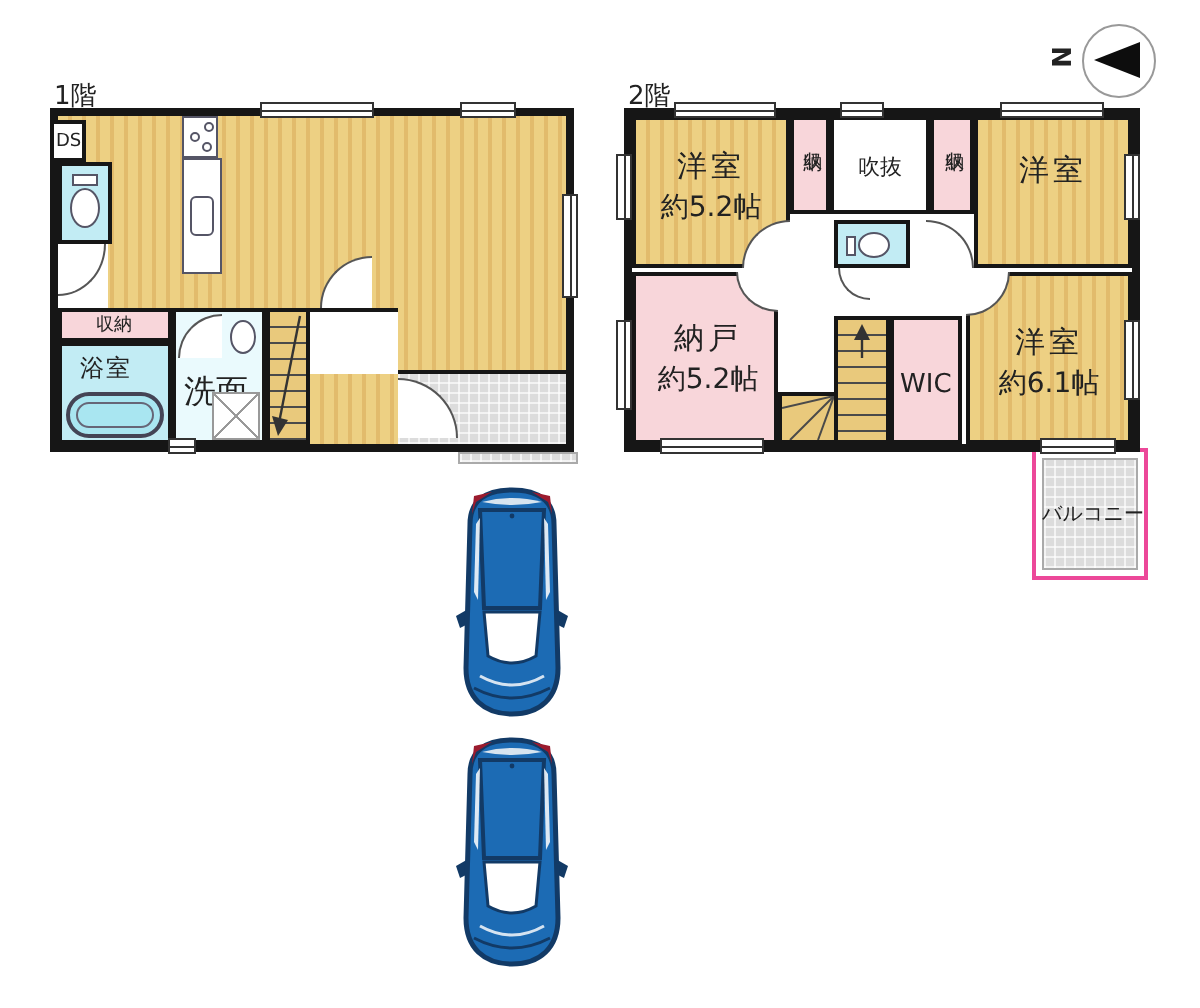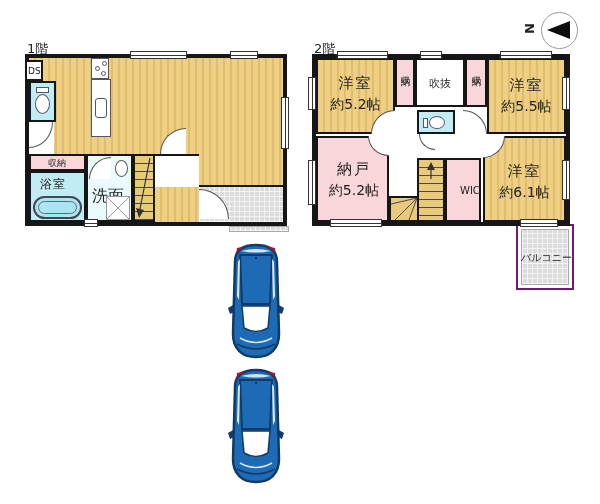--- a/index.html
+++ b/index.html
@@ -44,21 +44,21 @@
   .oval{border-radius:50%;}
   .xpan{background-image:linear-gradient(45deg,transparent 48.5%,#999 48.5%,#999 51.5%,transparent 51.5%),
         linear-gradient(-45deg,transparent 48.5%,#999 48.5%,#999 51.5%,transparent 51.5%);}
   .tub{position:absolute;box-sizing:border-box;background:#a9e6f1;border:2px solid #445;border-radius:12px;}
   .tub-in{position:absolute;left:3px;right:3px;top:3px;bottom:3px;border:1px solid #667;border-radius:9px;}
   
   .compass-circle{position:absolute;width:35px;height:35px;border:1.5px solid #999;border-radius:50%;z-index:2;background:#fff;}
   .compass-tri{position:absolute;left:5px;top:8px;width:0;height:0;
     border-right:23px solid #0d0d0d;border-top:9px solid transparent;border-bottom:9px solid transparent;}
   .north{position:absolute;font-size:13px;font-weight:bold;transform:rotate(90deg);}
-  .balcony{position:absolute;box-sizing:border-box;border:2px solid #701a75;background:#fff;z-index:1;}
+  .balcony{position:absolute;box-sizing:border-box;border:2px solid #ec4899;background:#fff;z-index:1;}
   .balcony-in{position:absolute;left:3px;right:3px;top:3px;bottom:3px;border:1px solid #aaa;}
   .car{position:absolute;z-index:1;}
 </style>
 </head>
 <body>
 
 <div class="canvas">
 
   <div class="lbl floor-tag" style="left:27px;top:41px;text-align:right;">1階</div>
   <div class="lbl floor-tag" style="left:314px;top:41px;">2階</div>
@@ -142,21 +142,20 @@
     <div class="room whitebg" style="left:99px;top:0;width:50px;height:49px;">
       <div class="lbl small-lbl" style="left:12px;top:17px;">吹抜</div>
     </div>
     <div class="room pink" style="left:149px;top:0;width:22px;height:49px;">
       <div class="lbl vert" style="left:4px;top:8px;">収納</div>
     </div>
 
     <div class="room stripes" style="left:171px;top:0;width:79px;height:76px;">
       <div class="lbl room-label" style="left:0;top:16px;width:75px;">
         <div class="nm">洋室</div>
-        <div class="sz">約5.5帖</div>
       </div>
     </div>
 
     <div class="room cyan" style="left:101px;top:52px;width:38px;height:24px;">
       <div class="fix" style="left:4px;top:6px;width:5px;height:10px;"></div>
       <div class="fix oval" style="left:10px;top:4px;width:16px;height:13px;"></div>
     </div>
 
     <div class="room pink" style="left:0;top:78px;width:73px;height:86px;">
       <div class="lbl room-label" style="left:0;top:22px;width:72px;">
@@ -173,21 +172,21 @@
     </div>
     <div class="room" style="left:73px;top:138px;width:30px;height:26px;background:#e9c97c;">
       <svg width="26" height="22" style="position:absolute;left:0;top:0;">
         <line x1="26" y1="0" x2="0" y2="6" stroke="#4a4a4a" stroke-width="1"></line>
         <line x1="26" y1="0" x2="4" y2="22" stroke="#4a4a4a" stroke-width="1"></line>
         <line x1="26" y1="0" x2="18" y2="22" stroke="#4a4a4a" stroke-width="1"></line>
       </svg>
     </div>
 
     <div class="room pink" style="left:129px;top:100px;width:36px;height:64px;">
-      <div class="lbl" style="left:13px;top:25px;font-size:10px;">WIC</div>
+      <div class="lbl" style="left:3px;top:25px;font-size:13px;">WIC</div>
     </div>
 
     <div class="room stripes" style="left:167px;top:78px;width:83px;height:86px;">
       <div class="lbl room-label" style="left:0;top:24px;width:79px;">
         <div class="nm">洋室</div>
         <div class="sz">約6.1帖</div>
       </div>
     </div>
 
     <div class="arc tl" style="left:55px;top:52px;width:24px;height:24px;"></div>

